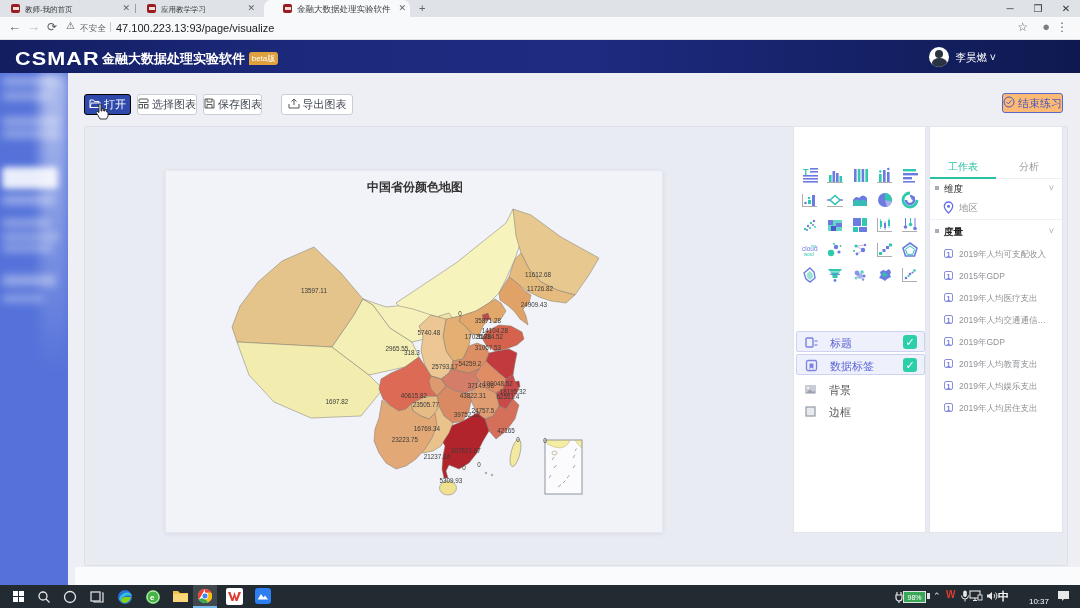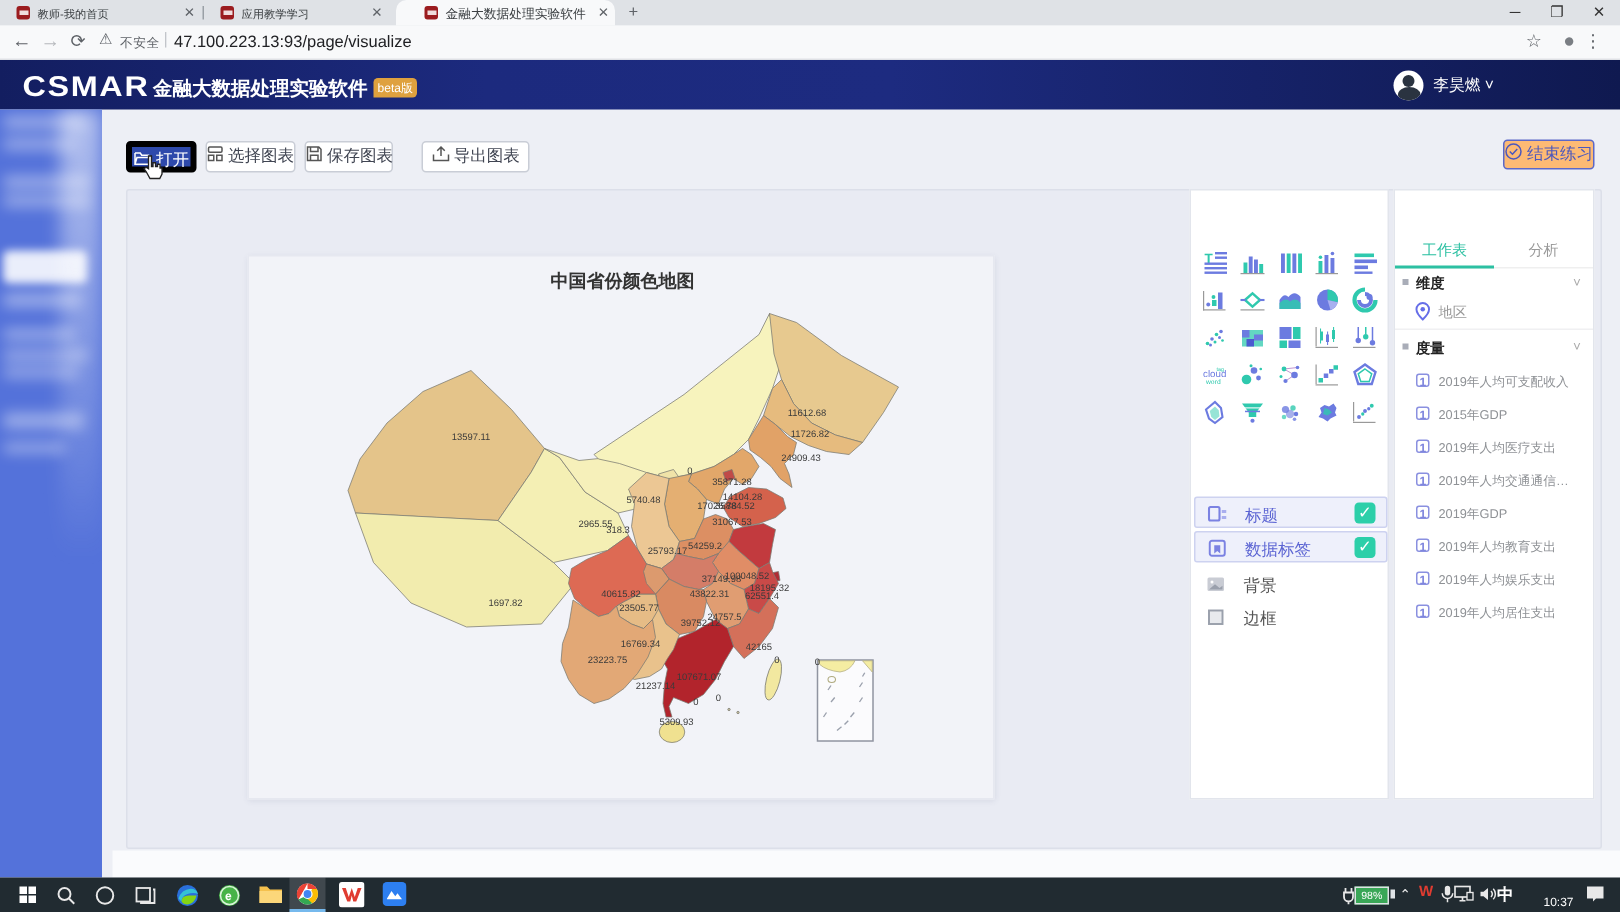--- a/index.html
+++ b/index.html
@@ -31,21 +31,21 @@
 #uname{line-height:20px;}
 
 #sidebar{left:0;top:73px;width:68px;height:512px;background:#5472da;overflow:hidden;}
 .sbitem{position:absolute;left:0;border-radius:3px;background:rgba(255,255,255,.40);filter:blur(4.5px);}
 #sbsel{position:absolute;left:2px;top:94px;width:56px;height:22px;background:rgba(255,255,255,.88);border-radius:4px;filter:blur(3px);}
 #sbfade{position:absolute;left:40px;top:0;width:28px;height:300px;background:linear-gradient(180deg,rgba(255,255,255,.55),rgba(255,255,255,0));filter:blur(6px);}
 #collapse{left:86px;top:331px;color:#99a1af;font-size:13px;font-weight:bold;}
 
 .tbtn{position:absolute;top:94px;height:21px;font-size:11px;line-height:19px;text-align:center;border-radius:3px;white-space:nowrap;}
 .tbtn.light{background:#fff;border:1px solid #c9cdd6;color:#404552;}
-#btn-open{left:84px;width:47px;background:#2e49ab;border:4px solid #000000;color:#fff;}
+#btn-open{left:84px;width:47px;background:#2e49ab;border:1px solid #000000;color:#fff;}
 #btn-end{left:1002px;top:93px;height:20px;width:61px;background:#fdba74;border:1px solid #5c68c8;color:#4c58bd;}
 .bico{display:inline-block;vertical-align:-1px;margin-right:3px;}
 
 #bigpanel{left:84px;top:126px;width:984px;height:440px;background:#e9ebf3;border:1px solid #dcdfe9;border-radius:2px;}
 #mapcard{left:165px;top:170px;width:498px;height:363px;background:#f2f3f8;border:1px solid #e6e8f0;box-shadow:0 1px 4px rgba(60,70,110,.10);}
 #maptitle{left:0;top:8px;width:498px;text-align:center;font-size:12px;font-weight:bold;color:#333;position:absolute;}
 
 .rpanel{background:#fff;border:1px solid #e2e5ec;}
 #panel-vis{left:793px;top:126px;width:133px;height:407px;}
 #panel-data{left:929px;top:126px;width:134px;height:407px;}
@@ -465,21 +465,21 @@
 </div>
 
 <div class="abs rpanel" id="panel-data">
   <div class="ptabs">
         <span class="t1" style="color:#2cc0a2;">工作表</span>
         <span class="t2">分析</span>
         <span class="tu" style="left:0;width:50%;"></span>
       </div>
 <div class="drow" style="top:55px;">
         <span class="dic" style="left:5px;top:4px;width:4px;height:4px;background:#a9adb8;display:inline-block;position:absolute;"></span>
-        <span class="dtx" style="left:14px;color:#222;font-weight:bold;">维度</span>
+        <span class="dtx" style="left:14px;color:#222;font-weight:normal;">维度</span>
         <span class="chev">˅</span>
       </div>
 <div class="drow" style="top:74px;">
         <svg class="dic" width="13" height="13" viewBox="0 0 13 13">
           <path d="M6.5,1 A4.2,4.2 0 0 1 10.7,5.2 C10.7,8 6.5,12 6.5,12 C6.5,12 2.3,8 2.3,5.2 A4.2,4.2 0 0 1 6.5,1 Z" fill="none" stroke="#666ee8" stroke-width="1.3"></path>
           <circle cx="6.5" cy="5.2" r="1.5" fill="#666ee8"></circle>
         </svg>
         <span class="dtx">地区</span>
       </div>
 <div style="position:absolute;left:0;top:92px;width:100%;height:1px;background:#f0f0f2;"></div>

